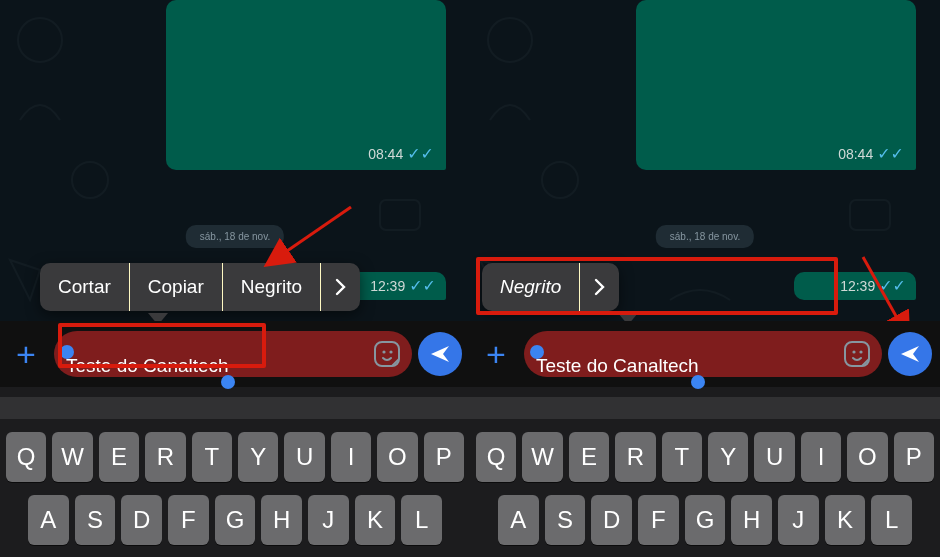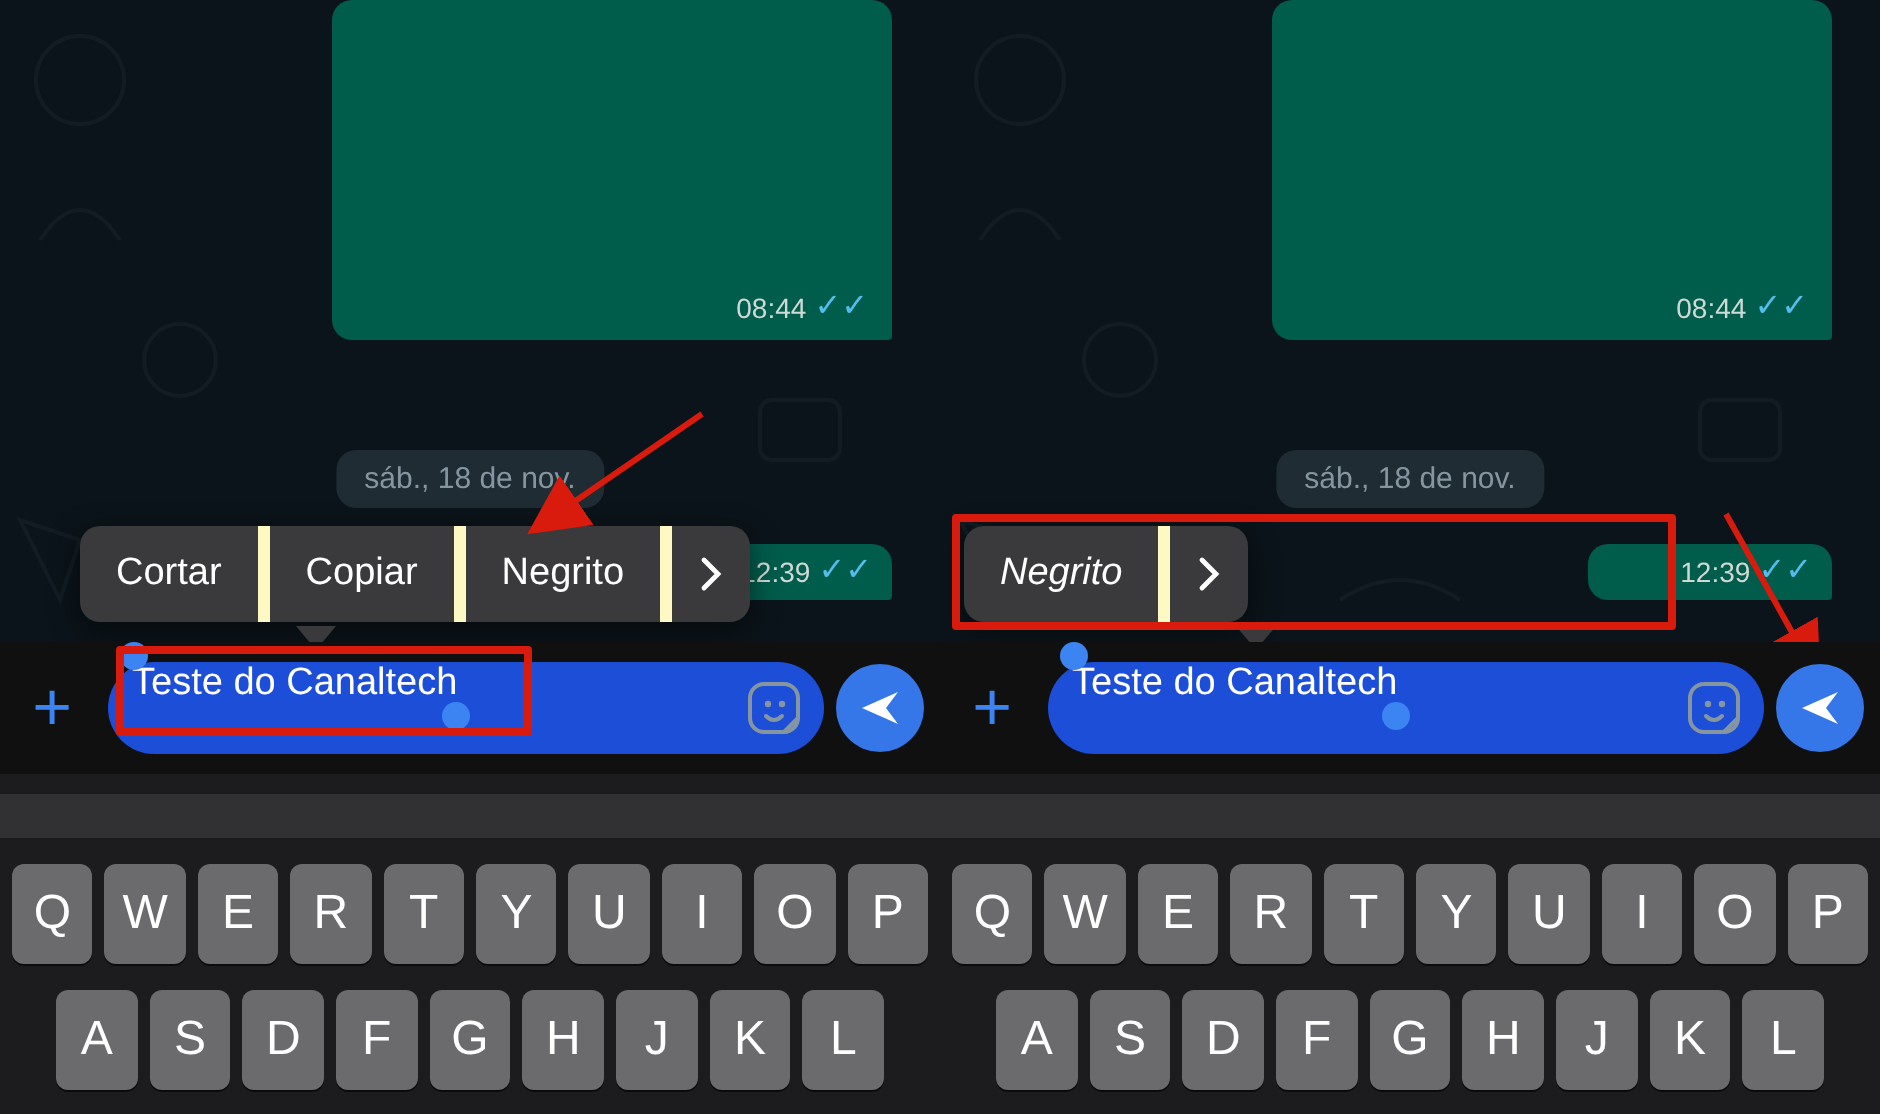--- a/index.html
+++ b/index.html
@@ -67,21 +67,21 @@
       font-size: 16px;
       line-height: 1;
     }
     .date-pill {
       position: absolute;
       left: 50%;
       transform: translateX(-50%);
       top: 225px;
       background: #1f2c34;
       color: #8696a0;
-      font-size: 15px;
+      font-size: 10px;
       padding: 6px 14px;
       border-radius: 10px;
     }
     .prev-msg {
       position: absolute;
       right: 24px;
       top: 272px;
       background: #005c4b;
       border-radius: 10px;
       border-bottom-right-radius: 2px;
@@ -104,21 +104,21 @@
       background: #3a3a3c;
       border-radius: 10px;
       overflow: hidden;
       box-shadow: 0 4px 14px rgba(0,0,0,.5);
       z-index: 20;
     }
     .ctx-item {
       color: #fff;
       font-size: 19px;
       padding: 13px 18px;
-      border-right: 6px solid #fef9c3;
+      border-right: 1px solid #fef9c3;
       white-space: nowrap;
       cursor: pointer;
     }
     .ctx-item:last-child {
       border-right: none;
     }
     .ctx-arrow {
       padding: 13px 14px;
       color: #fff;
       display: flex;
@@ -161,24 +161,24 @@
       align-items: center;
       justify-content: center;
       color: #3b84f2;
       font-size: 34px;
       font-weight: 300;
       cursor: pointer;
     }
     .textbox {
       flex: 1;
       height: 46px;
-      background: #1d4ed8;
+      background: #7f1d1d;
       border-radius: 23px;
       display: flex;
-      align-items: flex-start;
+      align-items: flex-end;
       padding: 0 12px;
       position: relative;
     }
     .textbox-text {
       color: #fff;
       font-size: 19px;
       position: relative;
     }
     .sel-highlight {
       position: absolute;

